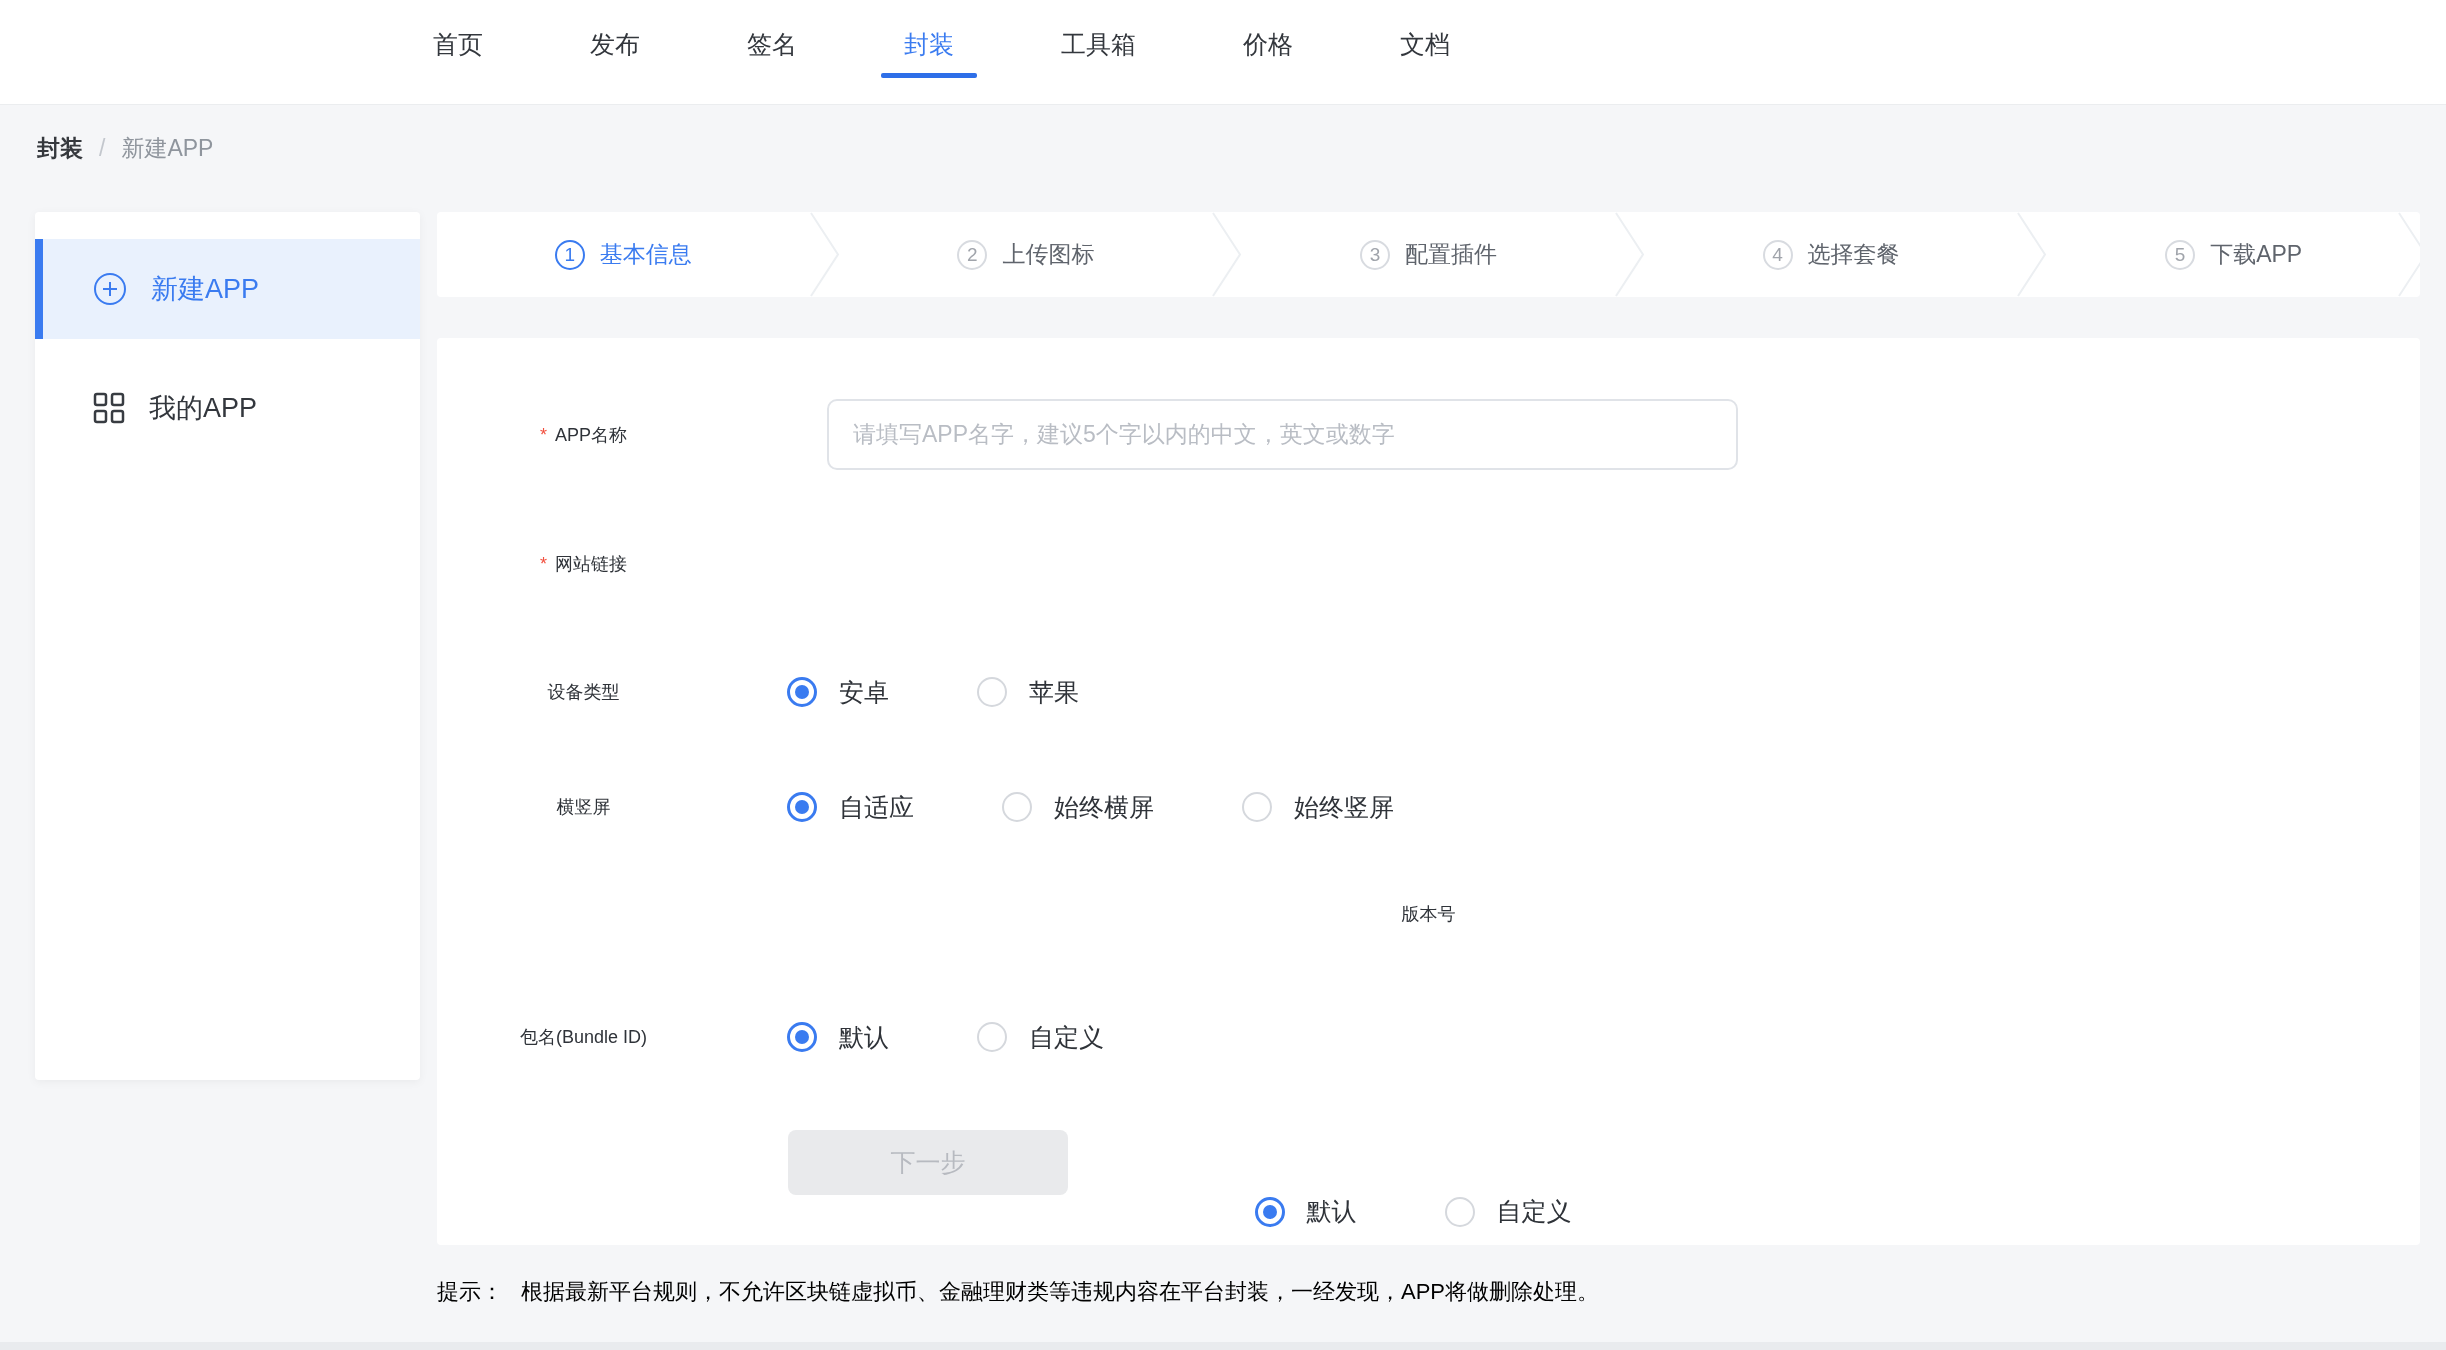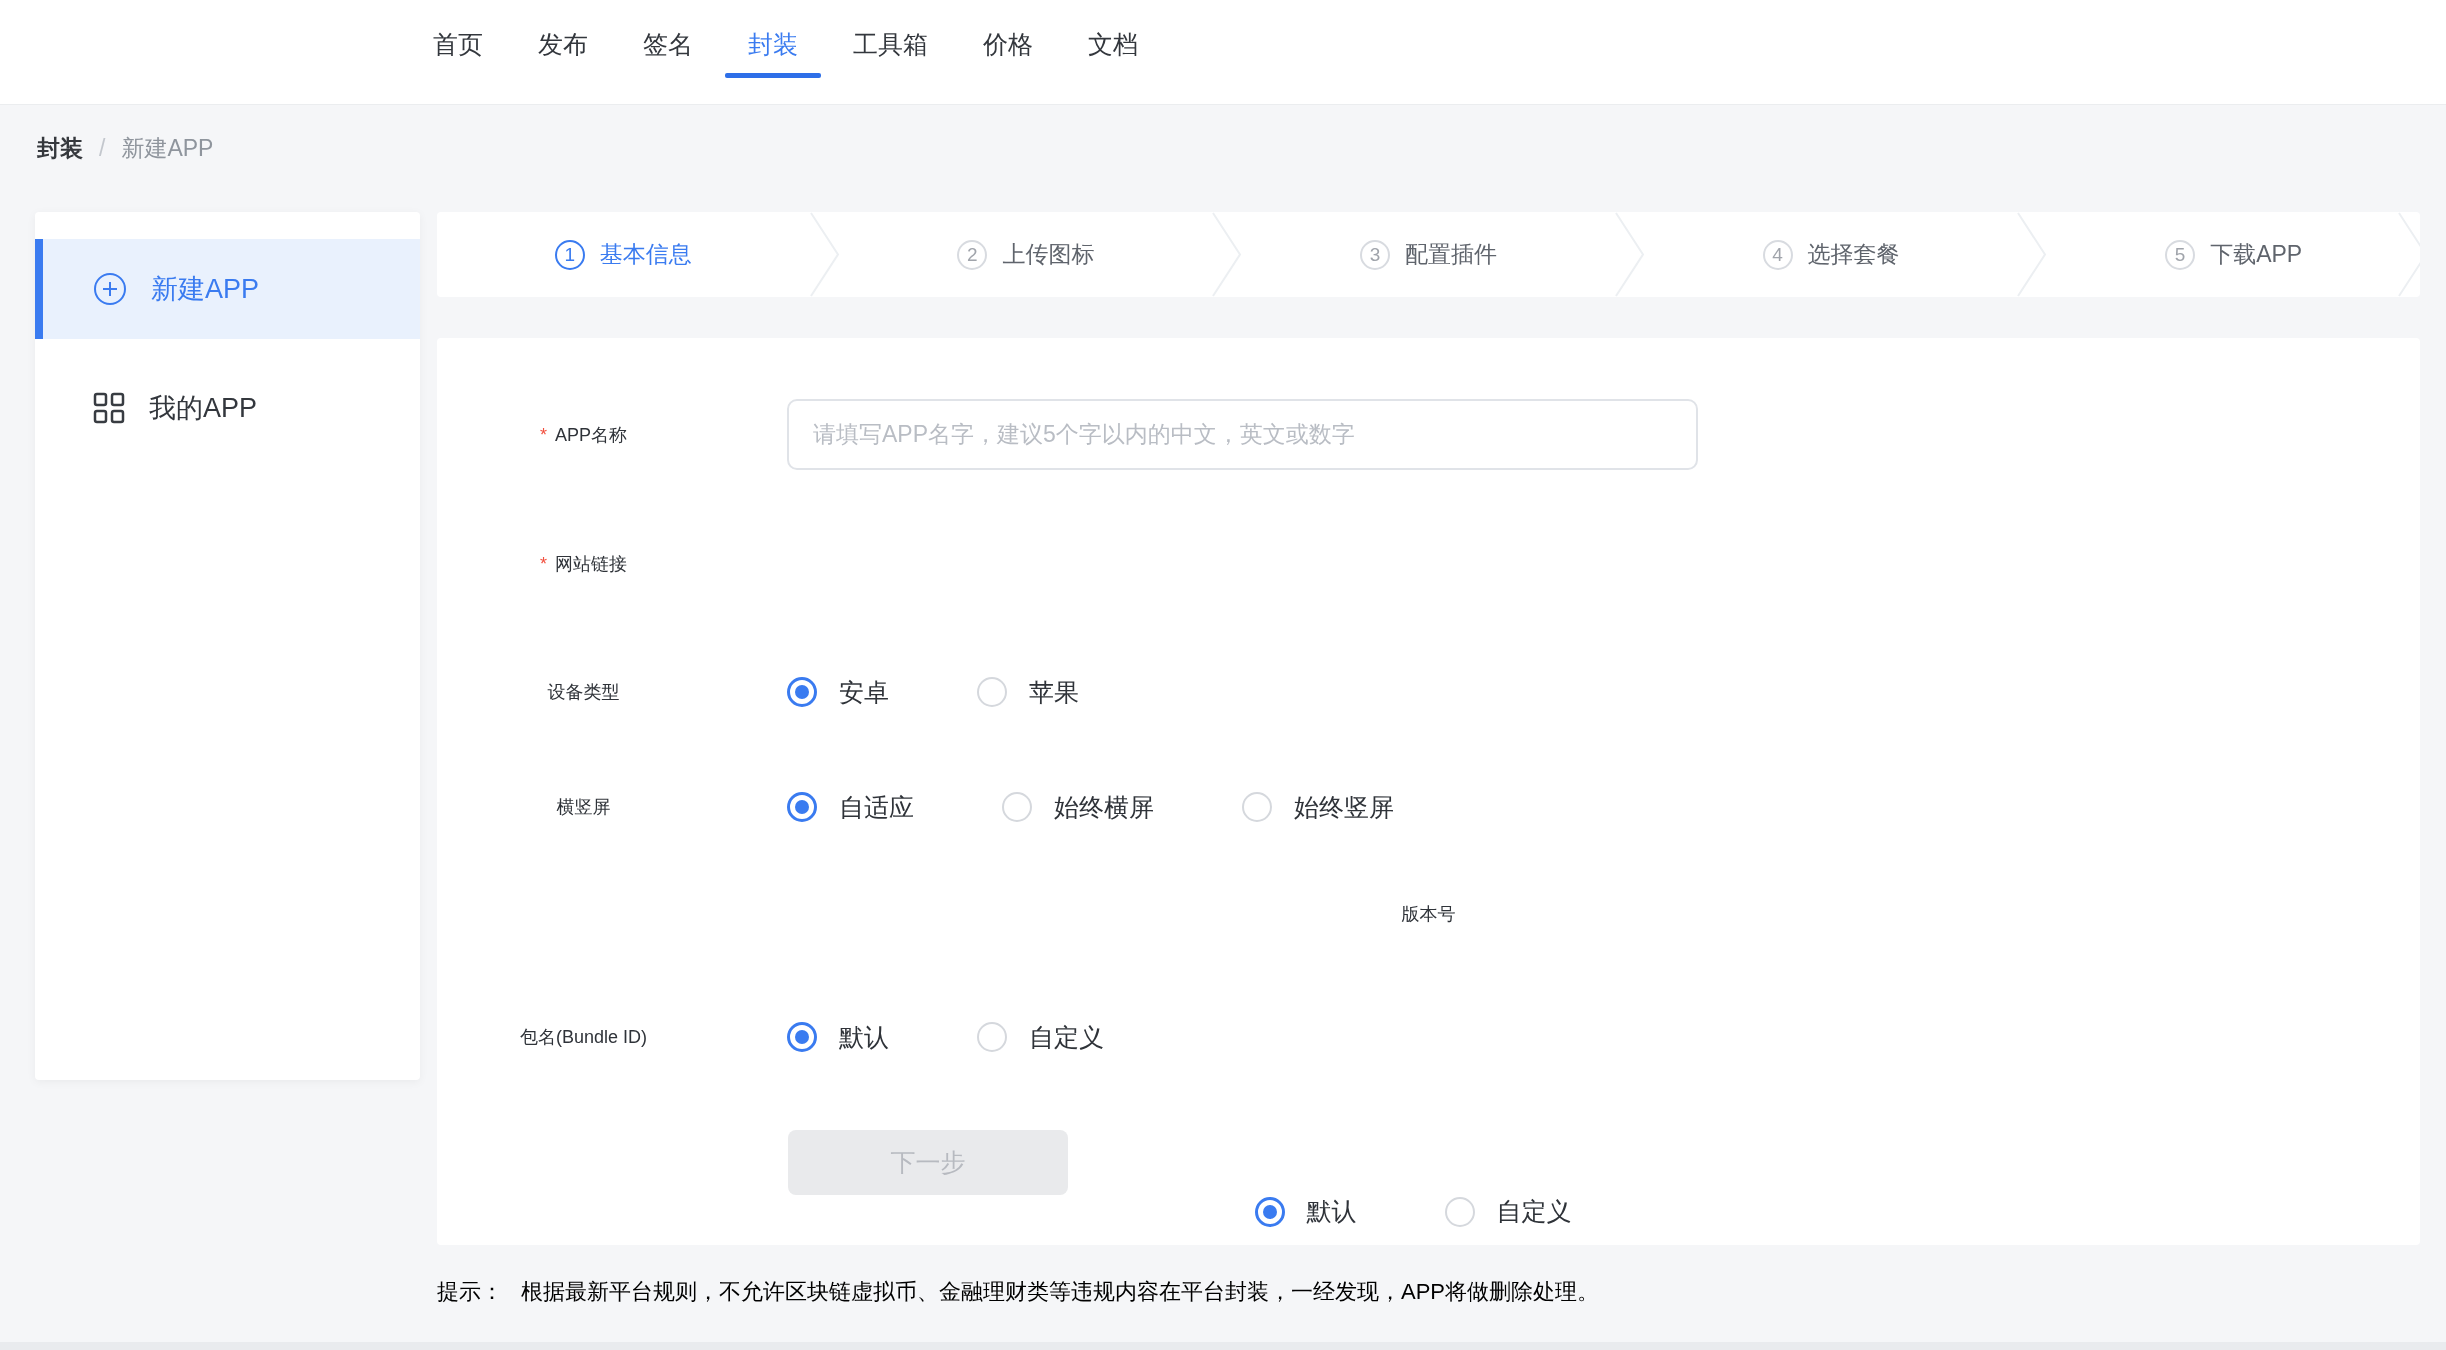--- a/index.html
+++ b/index.html
@@ -9,21 +9,21 @@
     background:#f5f6f8;
     font-family:"Liberation Sans","DejaVu Sans",sans-serif;
     color:#33373d;
     overflow:hidden;
   }
 
   
   .navbar {
     position:absolute; top:0; left:0; width:2446px; height:105px;
     background:#ffffff; border-bottom:1px solid #ebedef;
-    display:flex; padding:28px 0 0 433px; gap:55px;
+    display:flex; padding:28px 0 0 433px; gap:107px;
   }
   .nav-item { font-size:25px; line-height:33px; color:#33373d; position:relative; cursor:pointer; white-space:nowrap; }
   .nav-item.active { color:#3a7bf0; }
   .nav-item.active::after {
     content:''; position:absolute; top:45px; left:50%; transform:translateX(-50%);
     width:96px; height:5px; background:#2e6fe8; border-radius:2px;
   }
 
   
   .breadcrumb {
@@ -75,20 +75,21 @@
     background:#ffffff; border-radius:4px;
   }
   .form-row { position:absolute; left:0; width:100%; display:flex; align-items:center; }
   .row-label { flex:0 0 293px; width:293px; text-align:center; font-size:18px; color:#2f3339; white-space:nowrap; }
   .req { color:#f2503f; margin-right:8px; }
   .controls { margin-left:57px; display:flex; align-items:center; }
   .text-input {
     width:911px; height:71px; border:2px solid #e0e3e8; border-radius:10px;
     font-size:23px; padding:0 24px; color:#ef4444; background:#fff; outline:none;
     font-family:"Liberation Sans","DejaVu Sans",sans-serif;
+    margin-left:40px;
   }
   .text-input::placeholder { color:#b9bdc4; }
 
   .radio-opt { display:flex; align-items:center; gap:22px; margin-right:88px; cursor:pointer; font-size:25px; color:#2f3339; white-space:nowrap; }
   .radio {
     width:30px; height:30px; border-radius:50%; border:2px solid #d5d8dd;
     background:#fff; position:relative; flex:0 0 30px;
   }
   .radio.checked { border:3px solid #3a7bf0; }
   .radio.checked::after {

